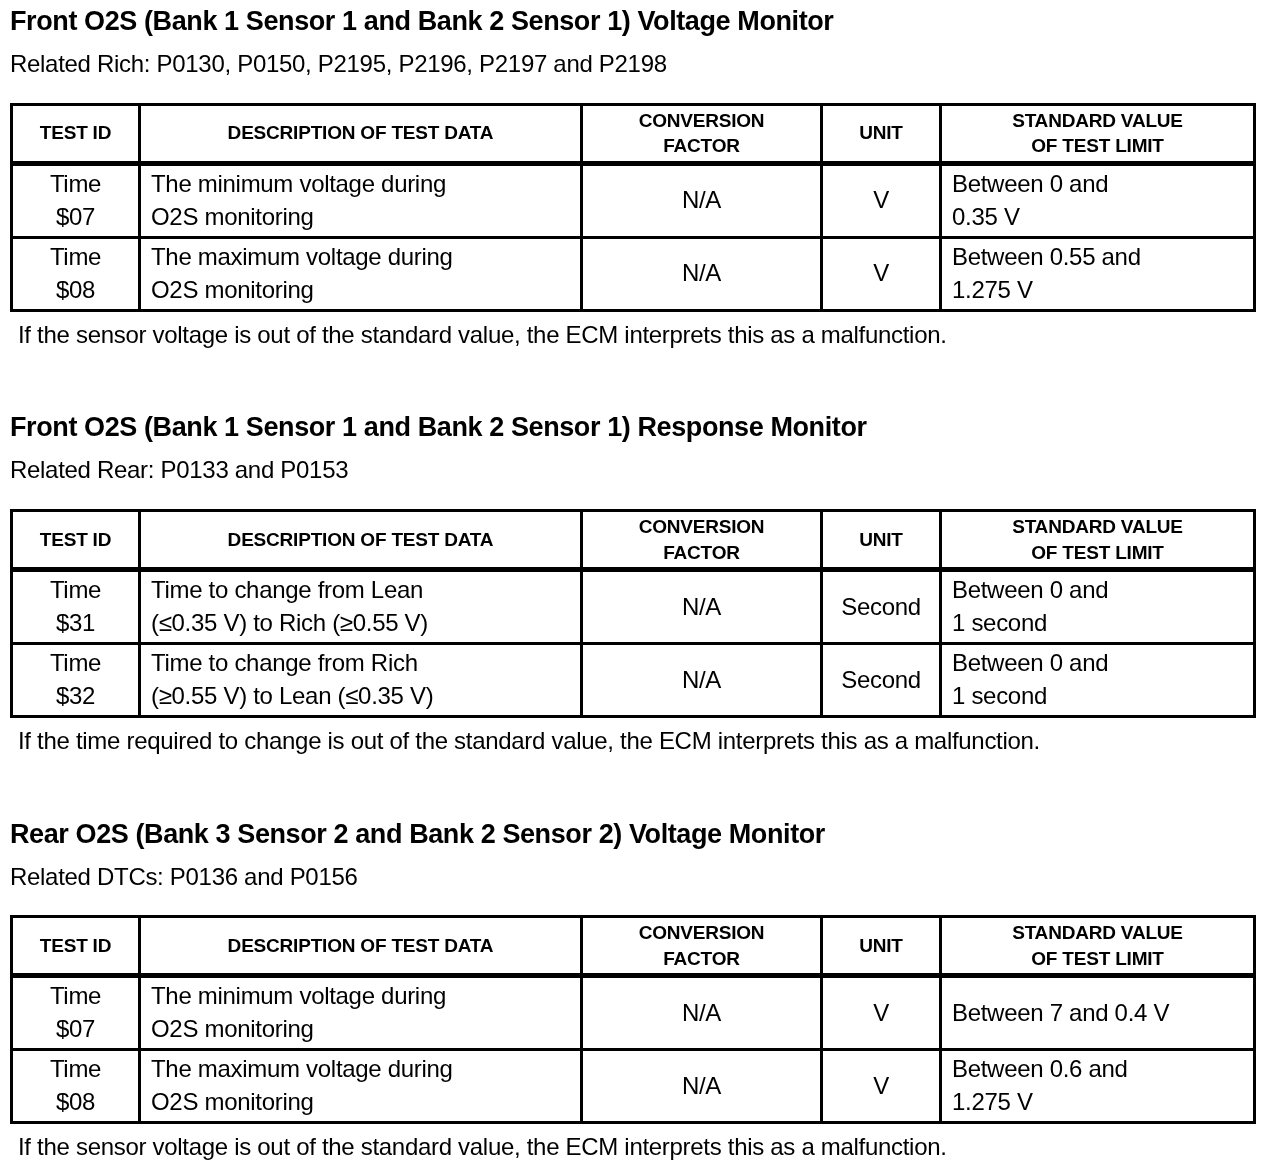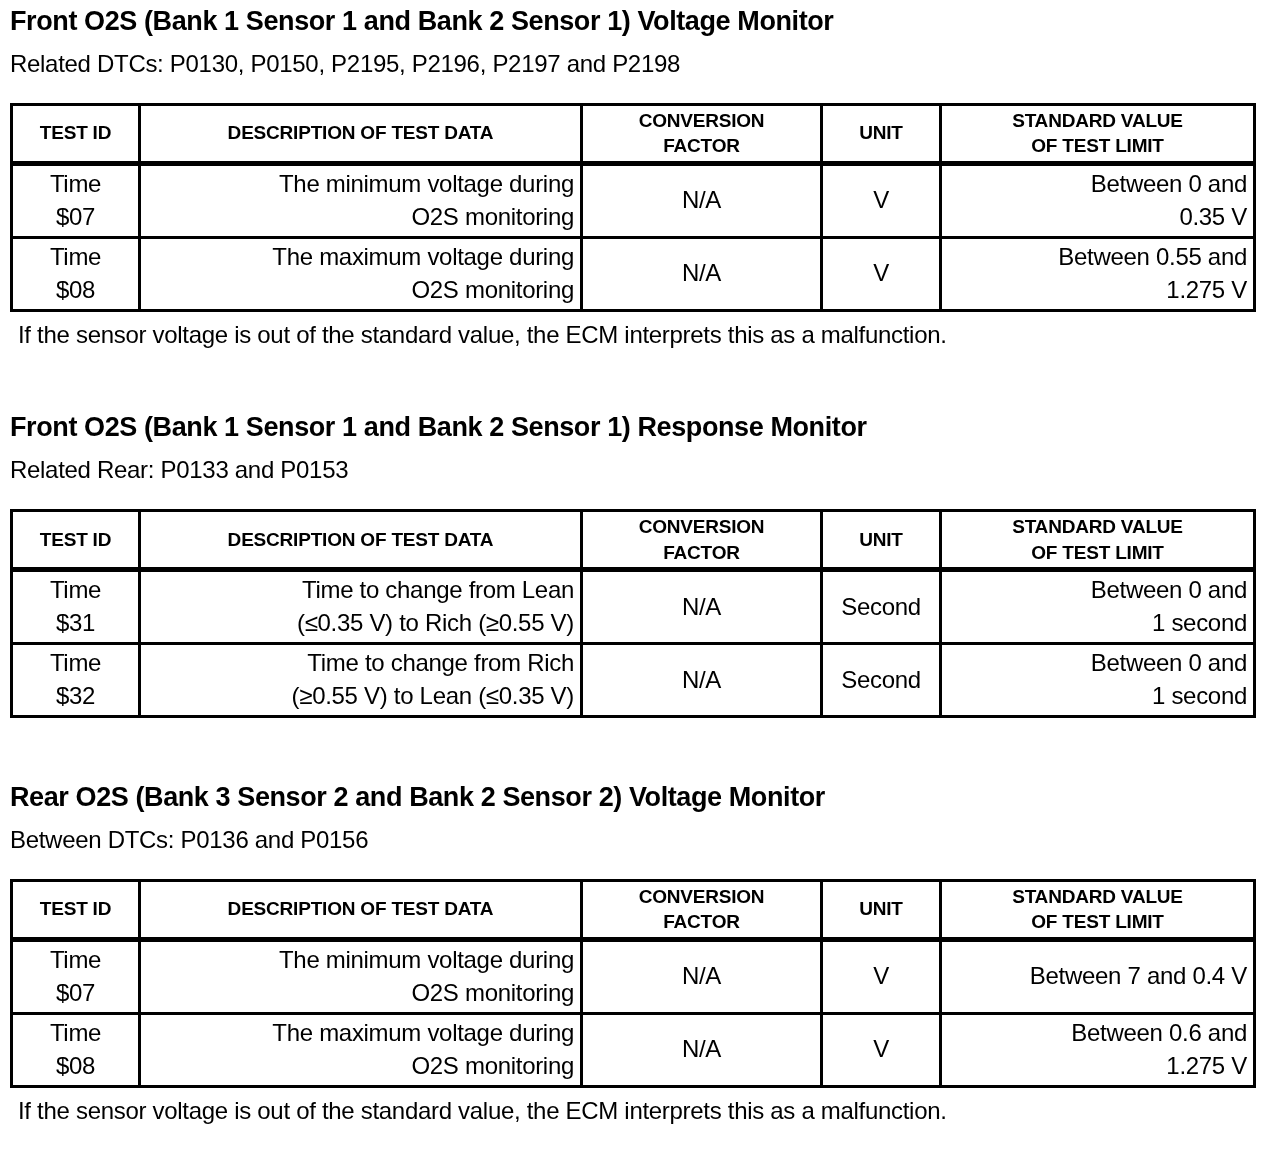--- a/index.html
+++ b/index.html
@@ -54,41 +54,41 @@
     letter-spacing: -0.2px;
   }
   .data-table td {
     font-size: 24px;
     height: 73px;
     line-height: 1.37;
     padding: 2px 6px;
     letter-spacing: -0.3px;
   }
   td.cell-center { text-align: center; }
-  td.cell-left { text-align: right; padding-left: 10px; margin-left: 44px; }
+  td.cell-left { text-align: left; padding-left: 10px; margin-left: 44px; }
   .note {
     font-size: 24px;
     letter-spacing: -0.3px;
     margin: 9px 0 0 8px;
     line-height: 1.15;
   }
   .c1 { width: 128px; }
   .c2 { width: 442px; }
   .c3 { width: 240px; }
   .c4 { width: 119px; }
   .c5 { width: 314px; }
 </style>
 </head>
 <body>
 
 <div class="page">
 
   <section class="section">
     <h2 class="title">Front O2S (Bank 1 Sensor 1 and Bank 2 Sensor 1) Voltage Monitor</h2>
-    <p class="subtitle">Related DTCs: P0130, P0150, P2195, P2196, P2197 and P2198</p>
+    <p class="subtitle">Related Rich: P0130, P0150, P2195, P2196, P2197 and P2198</p>
     <table class="data-table">
       <colgroup>
           <col class="c1">
           <col class="c2">
           <col class="c3">
           <col class="c4">
           <col class="c5">
         </colgroup>
       <thead>
         <tr>
@@ -165,25 +165,26 @@
 $32</td>
           <td class="cell-left">Time to change from Rich
 (≥0.55 V) to Lean (≤0.35 V)</td>
           <td class="cell-center">N/A</td>
           <td class="cell-center">Second</td>
           <td class="cell-left">Between 0 and
 1 second</td>
         </tr>
       </tbody>
     </table>
+    <p class="note">If the time required to change is out of the standard value, the ECM interprets this as a malfunction.</p>
   </section>
 
   <section class="section">
     <h2 class="title">Rear O2S (Bank 3 Sensor 2 and Bank 2 Sensor 2) Voltage Monitor</h2>
-    <p class="subtitle">Between DTCs: P0136 and P0156</p>
+    <p class="subtitle">Related DTCs: P0136 and P0156</p>
     <table class="data-table">
       <colgroup>
           <col class="c1">
           <col class="c2">
           <col class="c3">
           <col class="c4">
           <col class="c5">
         </colgroup>
       <thead>
         <tr>

